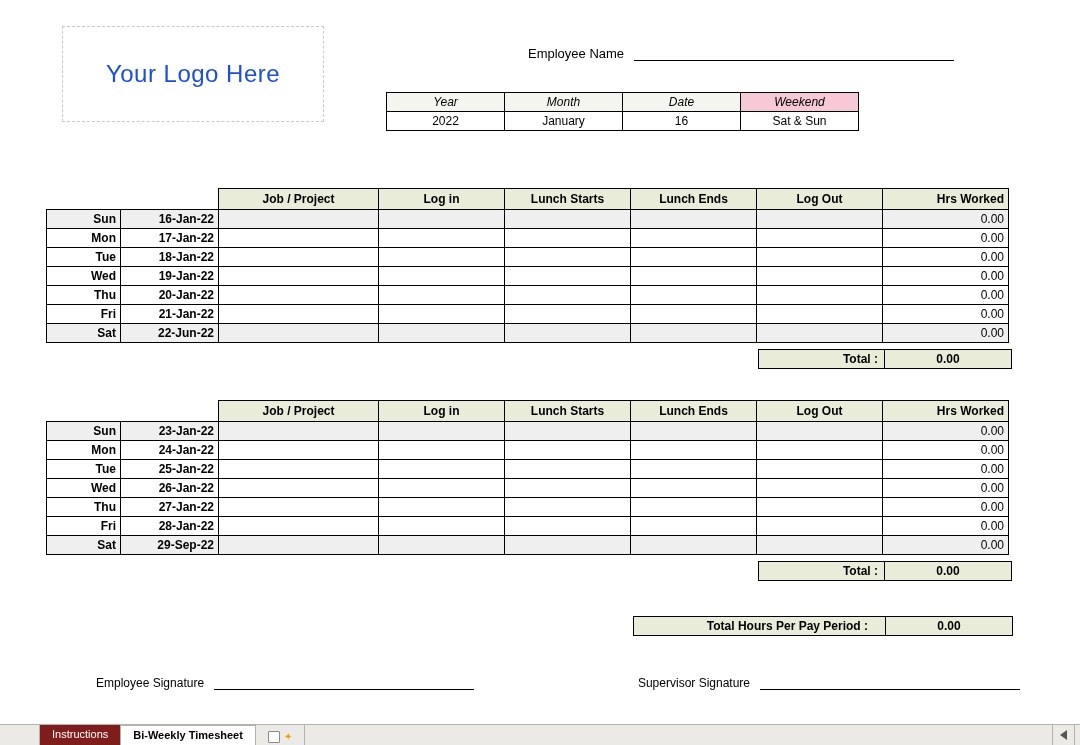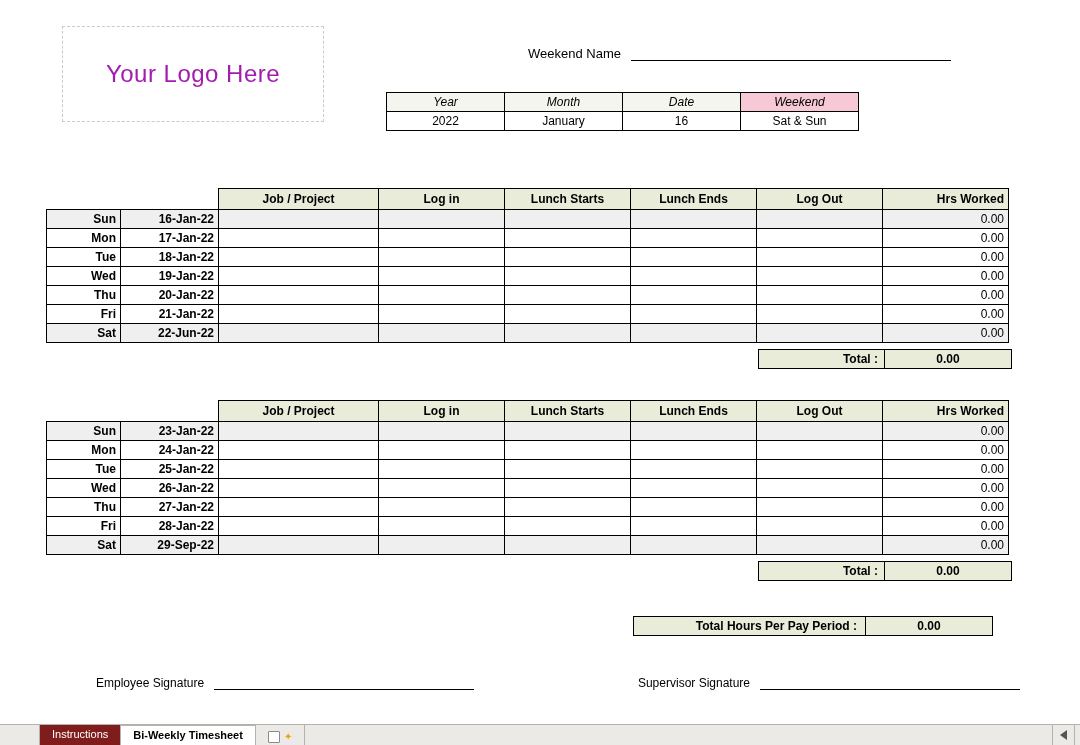--- a/index.html
+++ b/index.html
@@ -19,21 +19,21 @@
 
   
   .logo-box {
     position: absolute;
     left: 62px; top: 26px;
     width: 262px; height: 96px;
     border: 1.5px dashed #c8cbce;
     display: flex;
     align-items: center;
     justify-content: center;
-    color: #a21caf;
+    color: #1d4ed8;
     font-size: 24px;
     font-family: Arial, sans-serif;
     letter-spacing: 0.5px;
   }
 
   
   .emp-row {
     position: absolute;
     left: 528px; top: 46px;
     display: flex;
@@ -125,23 +125,23 @@
 
   .grand-total {
     position: absolute;
     left: 633px; top: 616px;
     display: flex;
     border: 1px solid #000;
     font-weight: bold;
   }
   .grand-total .lbl {
     background: #e9ecd9;
-    width: 232px;
+    width: 252px;
     text-align: right;
-    padding: 2px 8px;
+    padding: 2px 17px;
     border-right: 1px solid #000;
   }
   .grand-total .val {
     background: #e9ecd9;
     width: 126px;
     text-align: center;
     padding: 2px 0;
   }
 
   
@@ -223,21 +223,21 @@
   }
 </style>
 </head>
 <body>
 
 <div class="page">
 
   <div class="logo-box">Your Logo Here</div>
 
   <div class="emp-row">
-    <span class="lbl">Weekend Name</span>
+    <span class="lbl">Employee Name</span>
     <span class="line"></span>
   </div>
 
   <table class="meta">
     <tbody>
         <tr>
       <th>Year</th>
       <th>Month</th>
       <th>Date</th>
       <th class="weekend">Weekend</th>

